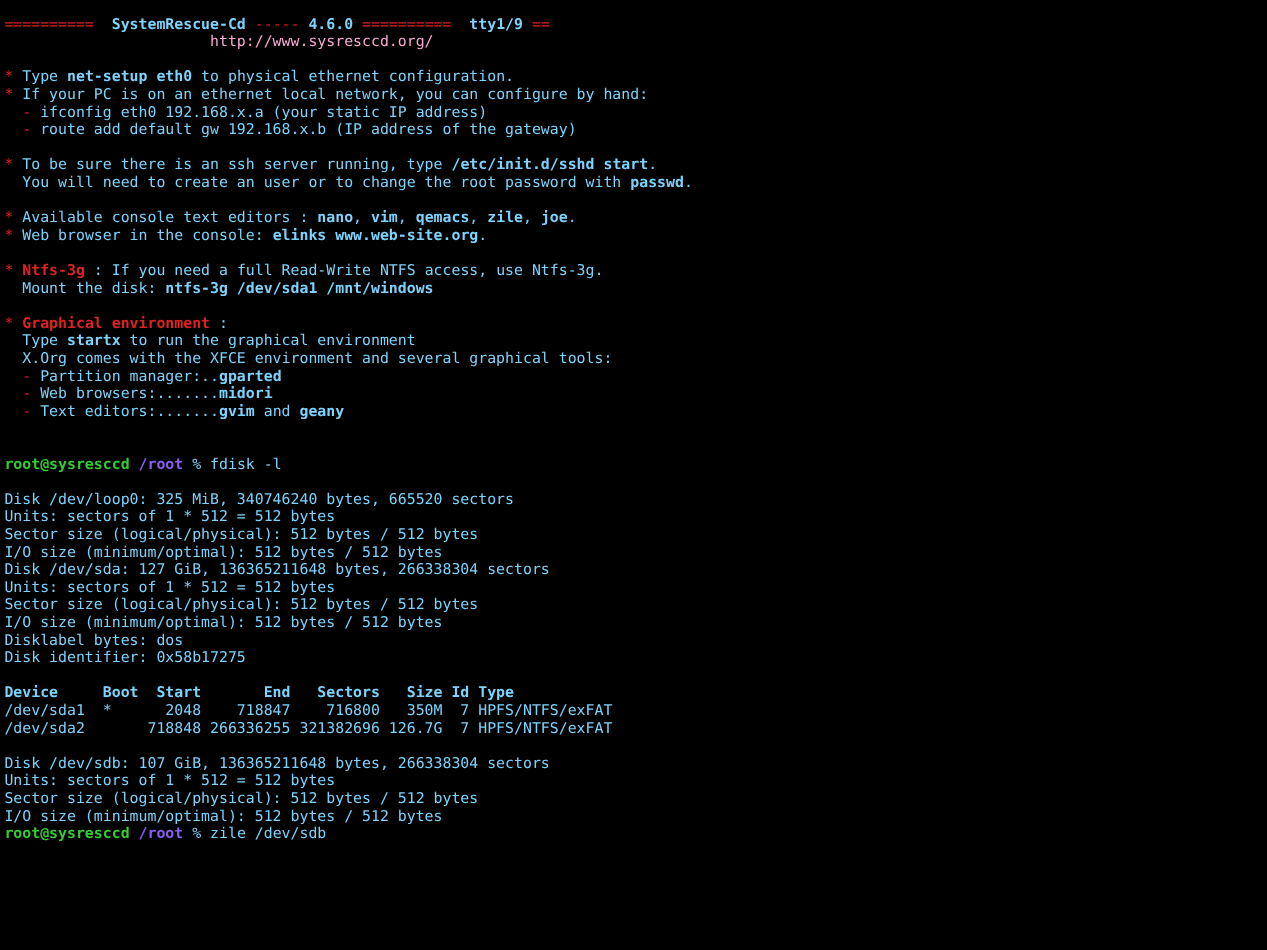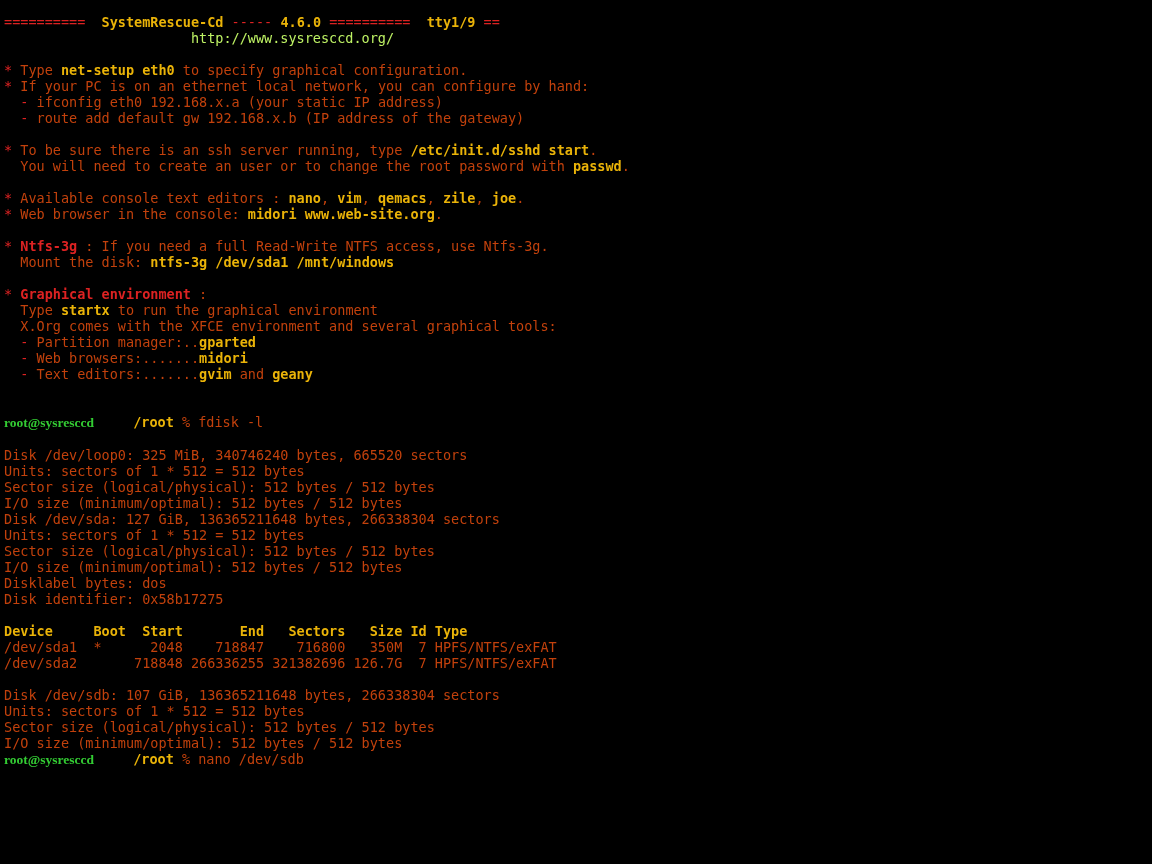--- a/index.html
+++ b/index.html
@@ -12,43 +12,43 @@
     font-family: "DejaVu Sans Mono", "Courier New", monospace;
     font-size: 13.5px;
     line-height: 16px;
     overflow: hidden;
   }
   .terminal {
     padding: 14px 4px 4px 4px;
     white-space: pre;
   }
   .r  { color: #d22; }      
-  .dr { color: #bef264; }      
-  .w  { color: #eab308; font-weight: bold; } 
-  .n  { color: #c2410c; }   
-  .g  { color: #3c3; font-family: Liberation Serif, serif; }      
-  .bl { color: #eab308; padding-left: 31px; }      
+  .dr { color: #f9a8d4; }      
+  .w  { color: #7dd3fc; font-weight: bold; } 
+  .n  { color: #7dd3fc; }   
+  .g  { color: #3c3; }      
+  .bl { color: #8b5cf6; }      
   .b  { font-weight: bold; }
 </style>
 </head>
 <body>
 
 <div class="terminal"><span class="r">==========  </span><span class="w">SystemRescue-Cd</span><span class="r"> ----- </span><span class="w">4.6.0</span><span class="r"> ========== </span><span class="w"> tty1/9</span><span class="r"> ==</span>
                        <span class="dr">http://www.sysresccd.org/</span>
 
-<span class="r">* </span><span class="n">Type </span><span class="w">net-setup eth0</span><span class="n"> to specify graphical configuration.</span>
+<span class="r">* </span><span class="n">Type </span><span class="w">net-setup eth0</span><span class="n"> to physical ethernet configuration.</span>
 <span class="r">* </span><span class="n">If your PC is on an ethernet local network, you can configure by hand:</span>
 <span class="r">  - </span><span class="n">ifconfig eth0 192.168.x.a (your static IP address)</span>
 <span class="r">  - </span><span class="n">route add default gw 192.168.x.b (IP address of the gateway)</span>
 
 <span class="r">* </span><span class="n">To be sure there is an ssh server running, type </span><span class="w">/etc/init.d/sshd start</span><span class="n">.</span>
 <span class="n">  You will need to create an user or to change the root password with </span><span class="w">passwd</span><span class="n">.</span>
 
 <span class="r">* </span><span class="n">Available console text editors : </span><span class="w">nano</span><span class="n">, </span><span class="w">vim</span><span class="n">, </span><span class="w">qemacs</span><span class="n">, </span><span class="w">zile</span><span class="n">, </span><span class="w">joe</span><span class="n">.</span>
-<span class="r">* </span><span class="n">Web browser in the console: </span><span class="w">midori www.web-site.org</span><span class="n">.</span>
+<span class="r">* </span><span class="n">Web browser in the console: </span><span class="w">elinks www.web-site.org</span><span class="n">.</span>
 
 <span class="r">* </span><span class="r b">Ntfs-3g</span><span class="n"> : If you need a full Read-Write NTFS access, use Ntfs-3g.</span>
 <span class="n">  Mount the disk: </span><span class="w">ntfs-3g /dev/sda1 /mnt/windows</span>
 
 <span class="r">* </span><span class="r b">Graphical environment</span><span class="n"> :</span>
 <span class="n">  Type </span><span class="w">startx</span><span class="n"> to run the graphical environment</span>
 <span class="n">  X.Org comes with the XFCE environment and several graphical tools:</span>
 <span class="r">  - </span><span class="n">Partition manager:..</span><span class="w">gparted</span>
 <span class="r">  - </span><span class="n">Web browsers:.......</span><span class="w">midori</span>
 <span class="r">  - </span><span class="n">Text editors:.......</span><span class="w">gvim</span><span class="n"> and </span><span class="w">geany</span>
@@ -68,14 +68,14 @@
 <span class="n">Disk identifier: 0x58b17275</span>
 
 <span class="w">Device     Boot  Start       End   Sectors   Size Id Type</span>
 <span class="n">/dev/sda1  *      2048    718847    716800   350M  7 HPFS/NTFS/exFAT</span>
 <span class="n">/dev/sda2       718848 266336255 321382696 126.7G  7 HPFS/NTFS/exFAT</span>
 
 <span class="n">Disk /dev/sdb: 107 GiB, 136365211648 bytes, 266338304 sectors</span>
 <span class="n">Units: sectors of 1 * 512 = 512 bytes</span>
 <span class="n">Sector size (logical/physical): 512 bytes / 512 bytes</span>
 <span class="n">I/O size (minimum/optimal): 512 bytes / 512 bytes</span>
-<span class="g b">root@sysresccd</span><span class="bl b"> /root</span><span class="n"> % </span><span class="n">nano /dev/sdb</span>
+<span class="g b">root@sysresccd</span><span class="bl b"> /root</span><span class="n"> % </span><span class="n">zile /dev/sdb</span>
 </div>
 
 </body></html>

